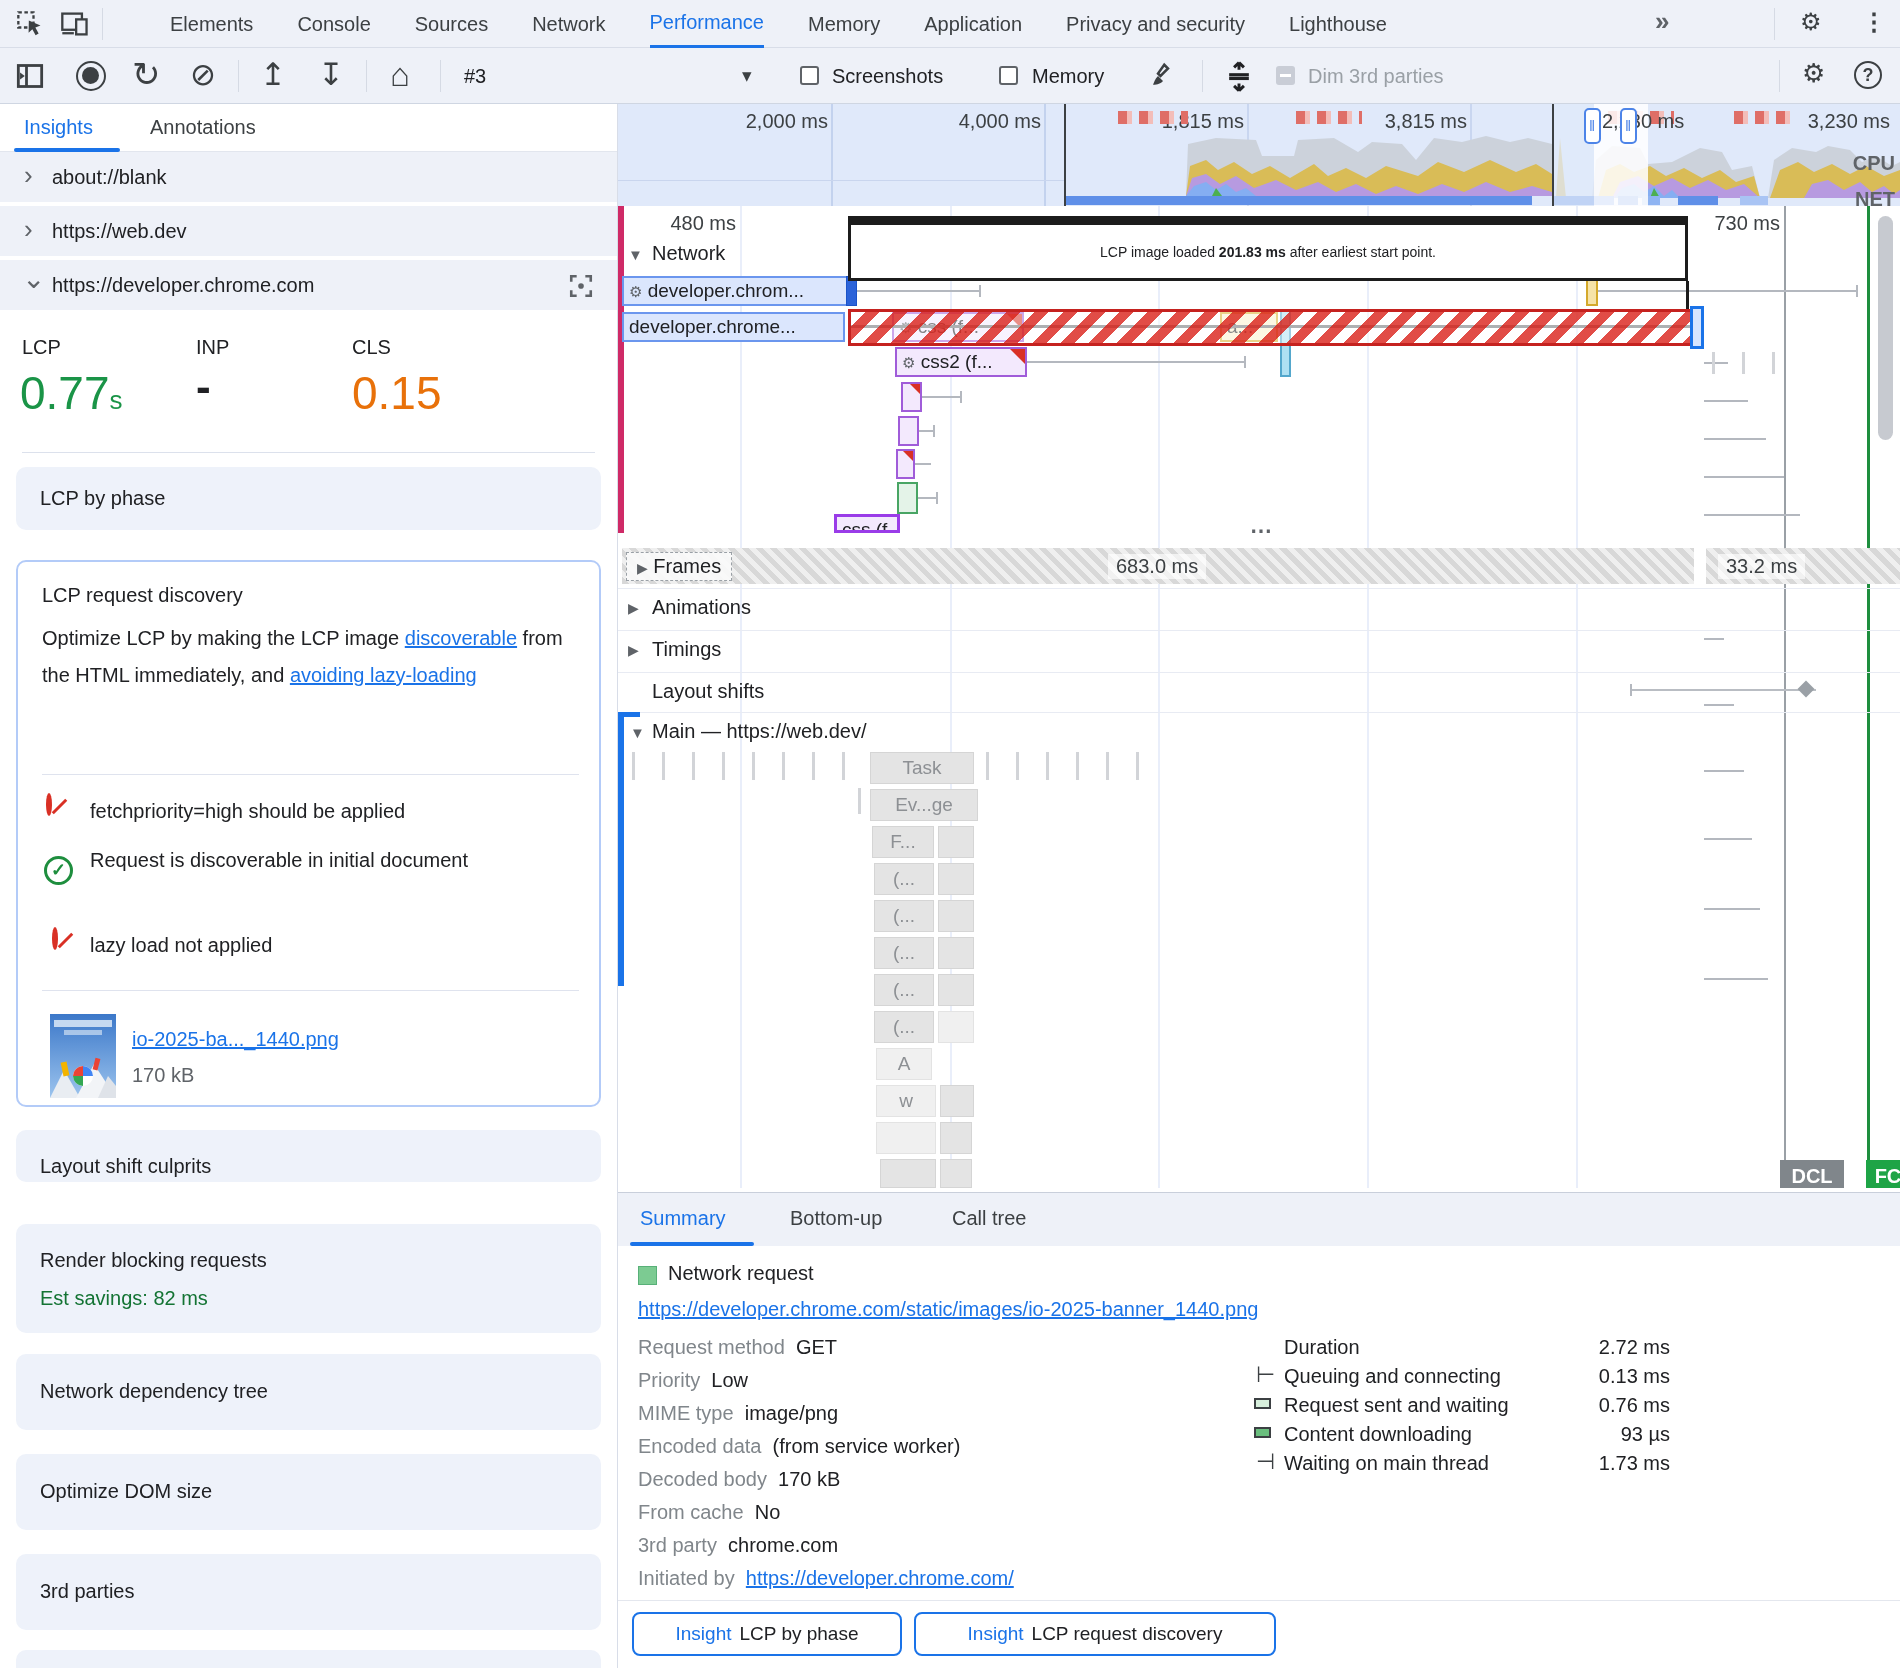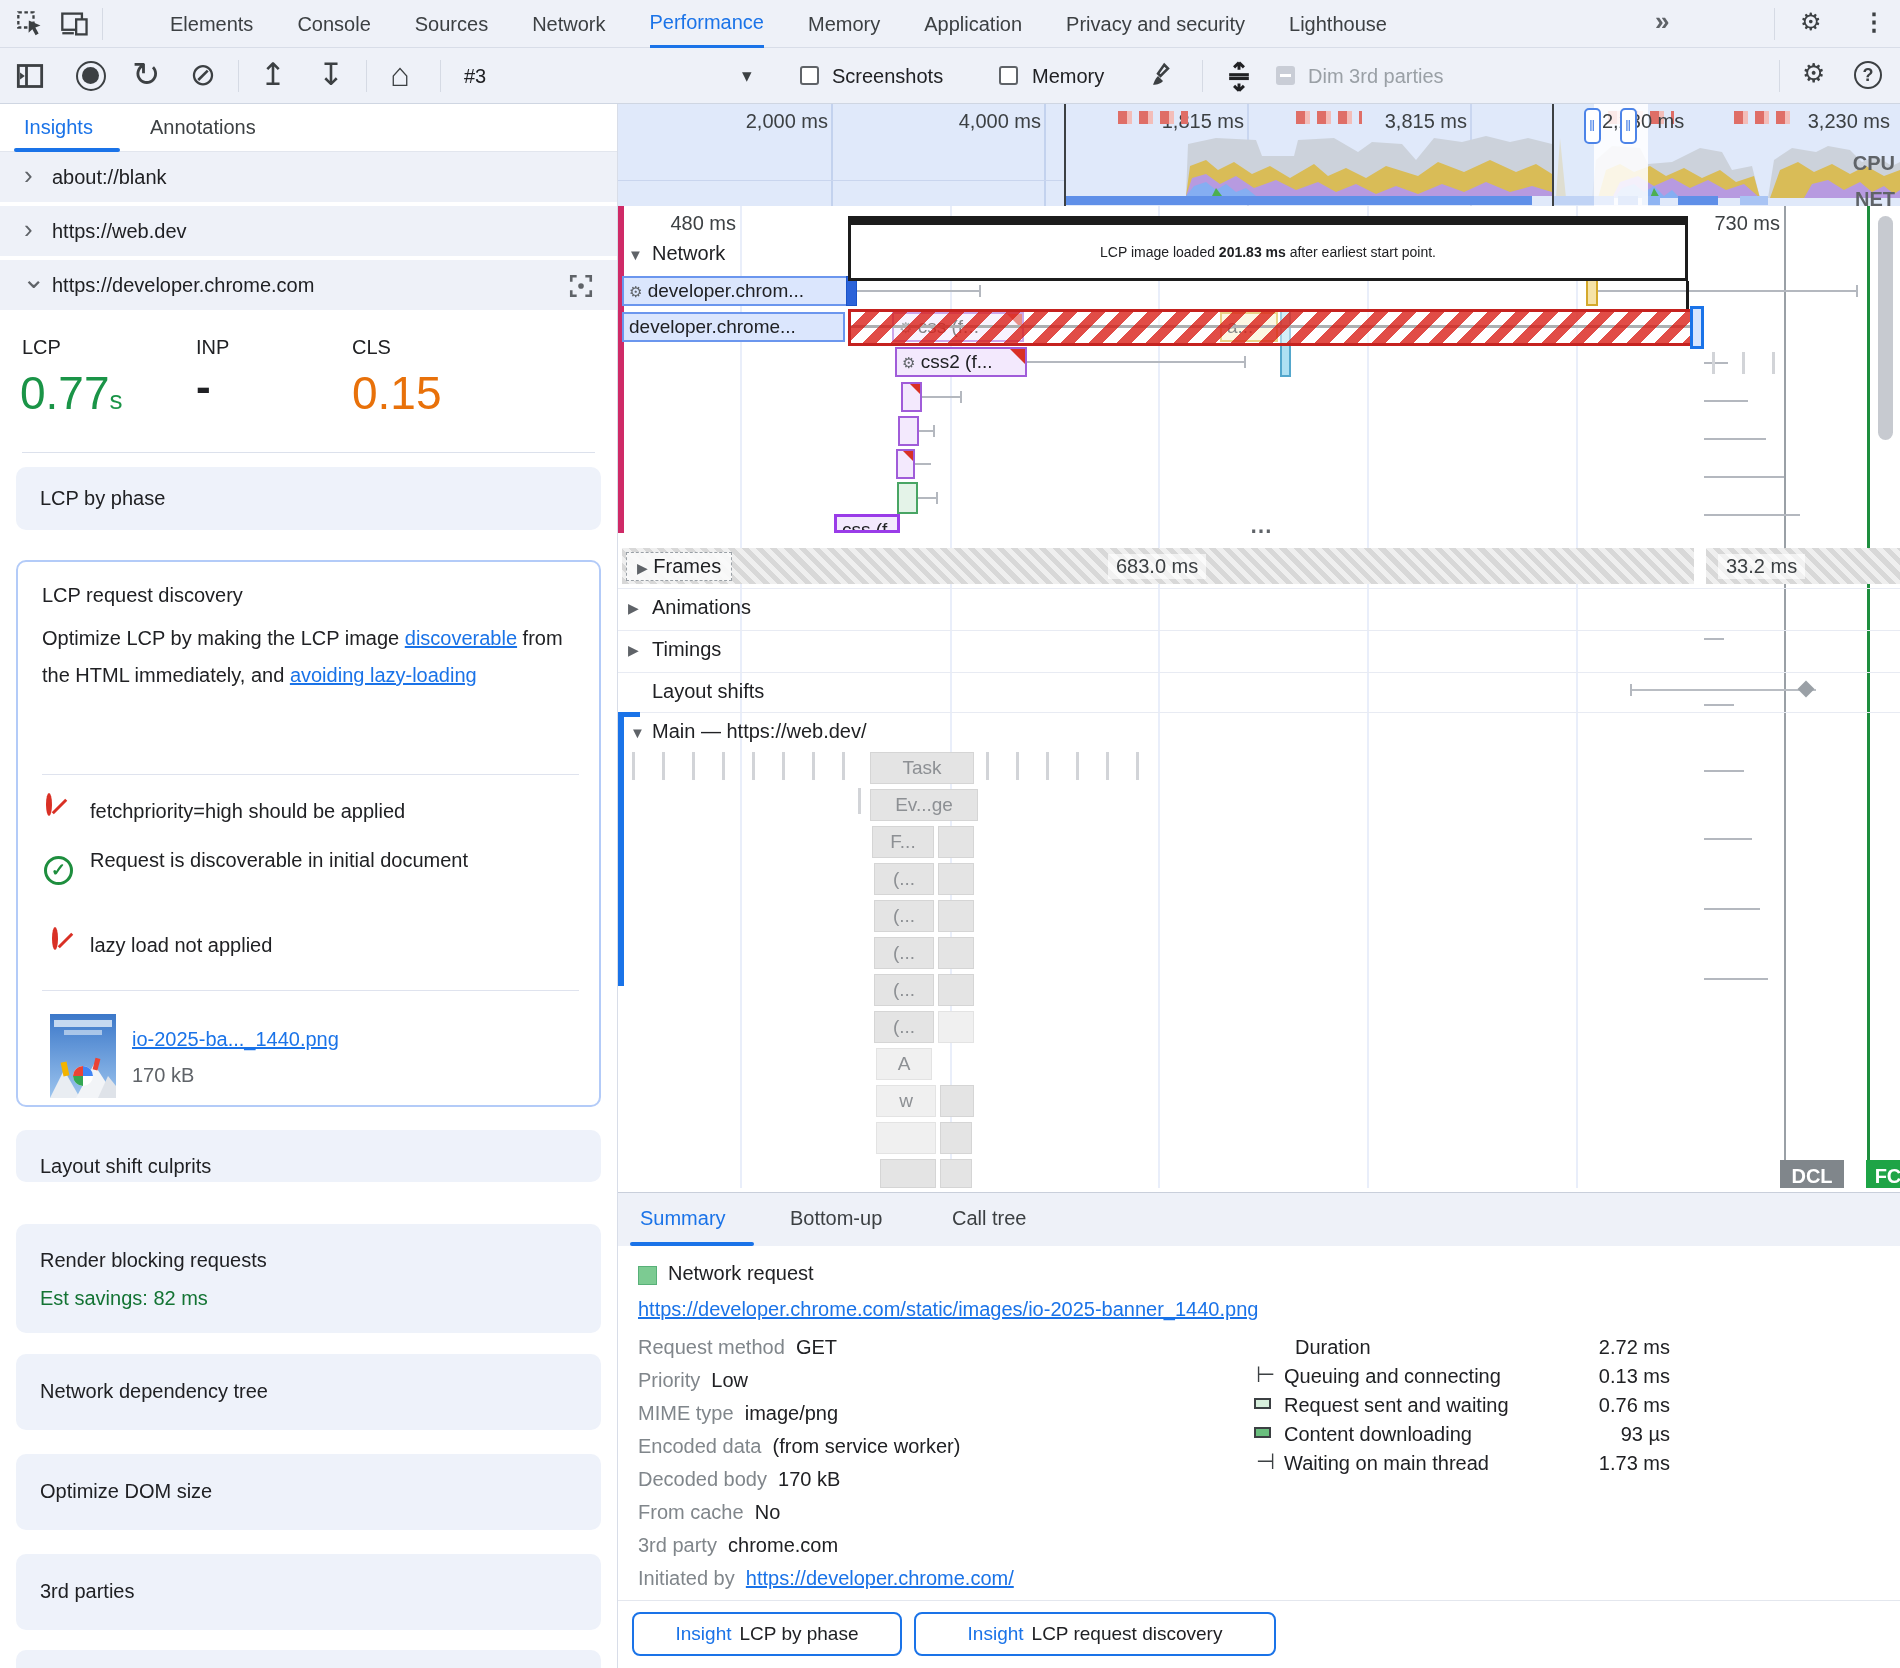--- a/index.html
+++ b/index.html
@@ -427,21 +427,21 @@
 
     <div class="abs f20" style="left:20px;top:90px;"><span class="lgray">Request method</span>&nbsp;&nbsp;<span>GET</span></div>
     <div class="abs f20" style="left:20px;top:123px;"><span class="lgray">Priority</span>&nbsp;&nbsp;<span>Low</span></div>
     <div class="abs f20" style="left:20px;top:156px;"><span class="lgray">MIME type</span>&nbsp;&nbsp;<span>image/png</span></div>
     <div class="abs f20" style="left:20px;top:189px;"><span class="lgray">Encoded data</span>&nbsp;&nbsp;<span>(from service worker)</span></div>
     <div class="abs f20" style="left:20px;top:222px;"><span class="lgray">Decoded body</span>&nbsp;&nbsp;<span>170 kB</span></div>
     <div class="abs f20" style="left:20px;top:255px;"><span class="lgray">From cache</span>&nbsp;&nbsp;<span>No</span></div>
     <div class="abs f20" style="left:20px;top:288px;"><span class="lgray">3rd party</span>&nbsp;&nbsp;<span>chrome.com</span></div>
     <div class="abs f20" style="left:20px;top:321px;"><span class="lgray">Initiated by</span>&nbsp;&nbsp;<span class="link">https://developer.chrome.com/</span></div>
 
-    <span class="abs f20" style="left:666px;top:90px;margin-left:11px;">Duration</span>
+    <span class="abs f20" style="left:666px;top:90px;">Duration</span>
     <span class="abs f20" style="left:942px;top:90px;width:110px;text-align:right;font-weight:500;">2.72 ms</span>
     <span class="abs" style="left:638px;top:116px;font-size:22px;color:#3c4043;">⊢</span>
     <span class="abs f20" style="left:666px;top:119px;">Queuing and connecting</span>
     <span class="abs f20" style="left:942px;top:119px;width:110px;text-align:right;">0.13 ms</span>
     <span class="abs tl-swatch" style="left:636px;top:152px;background:#d7efdc;"></span>
     <span class="abs f20" style="left:666px;top:148px;">Request sent and waiting</span>
     <span class="abs f20" style="left:942px;top:148px;width:110px;text-align:right;">0.76 ms</span>
     <span class="abs tl-swatch" style="left:636px;top:181px;background:#6abf7e;"></span>
     <span class="abs f20" style="left:666px;top:177px;">Content downloading</span>
     <span class="abs f20" style="left:942px;top:177px;width:110px;text-align:right;">93 µs</span>

